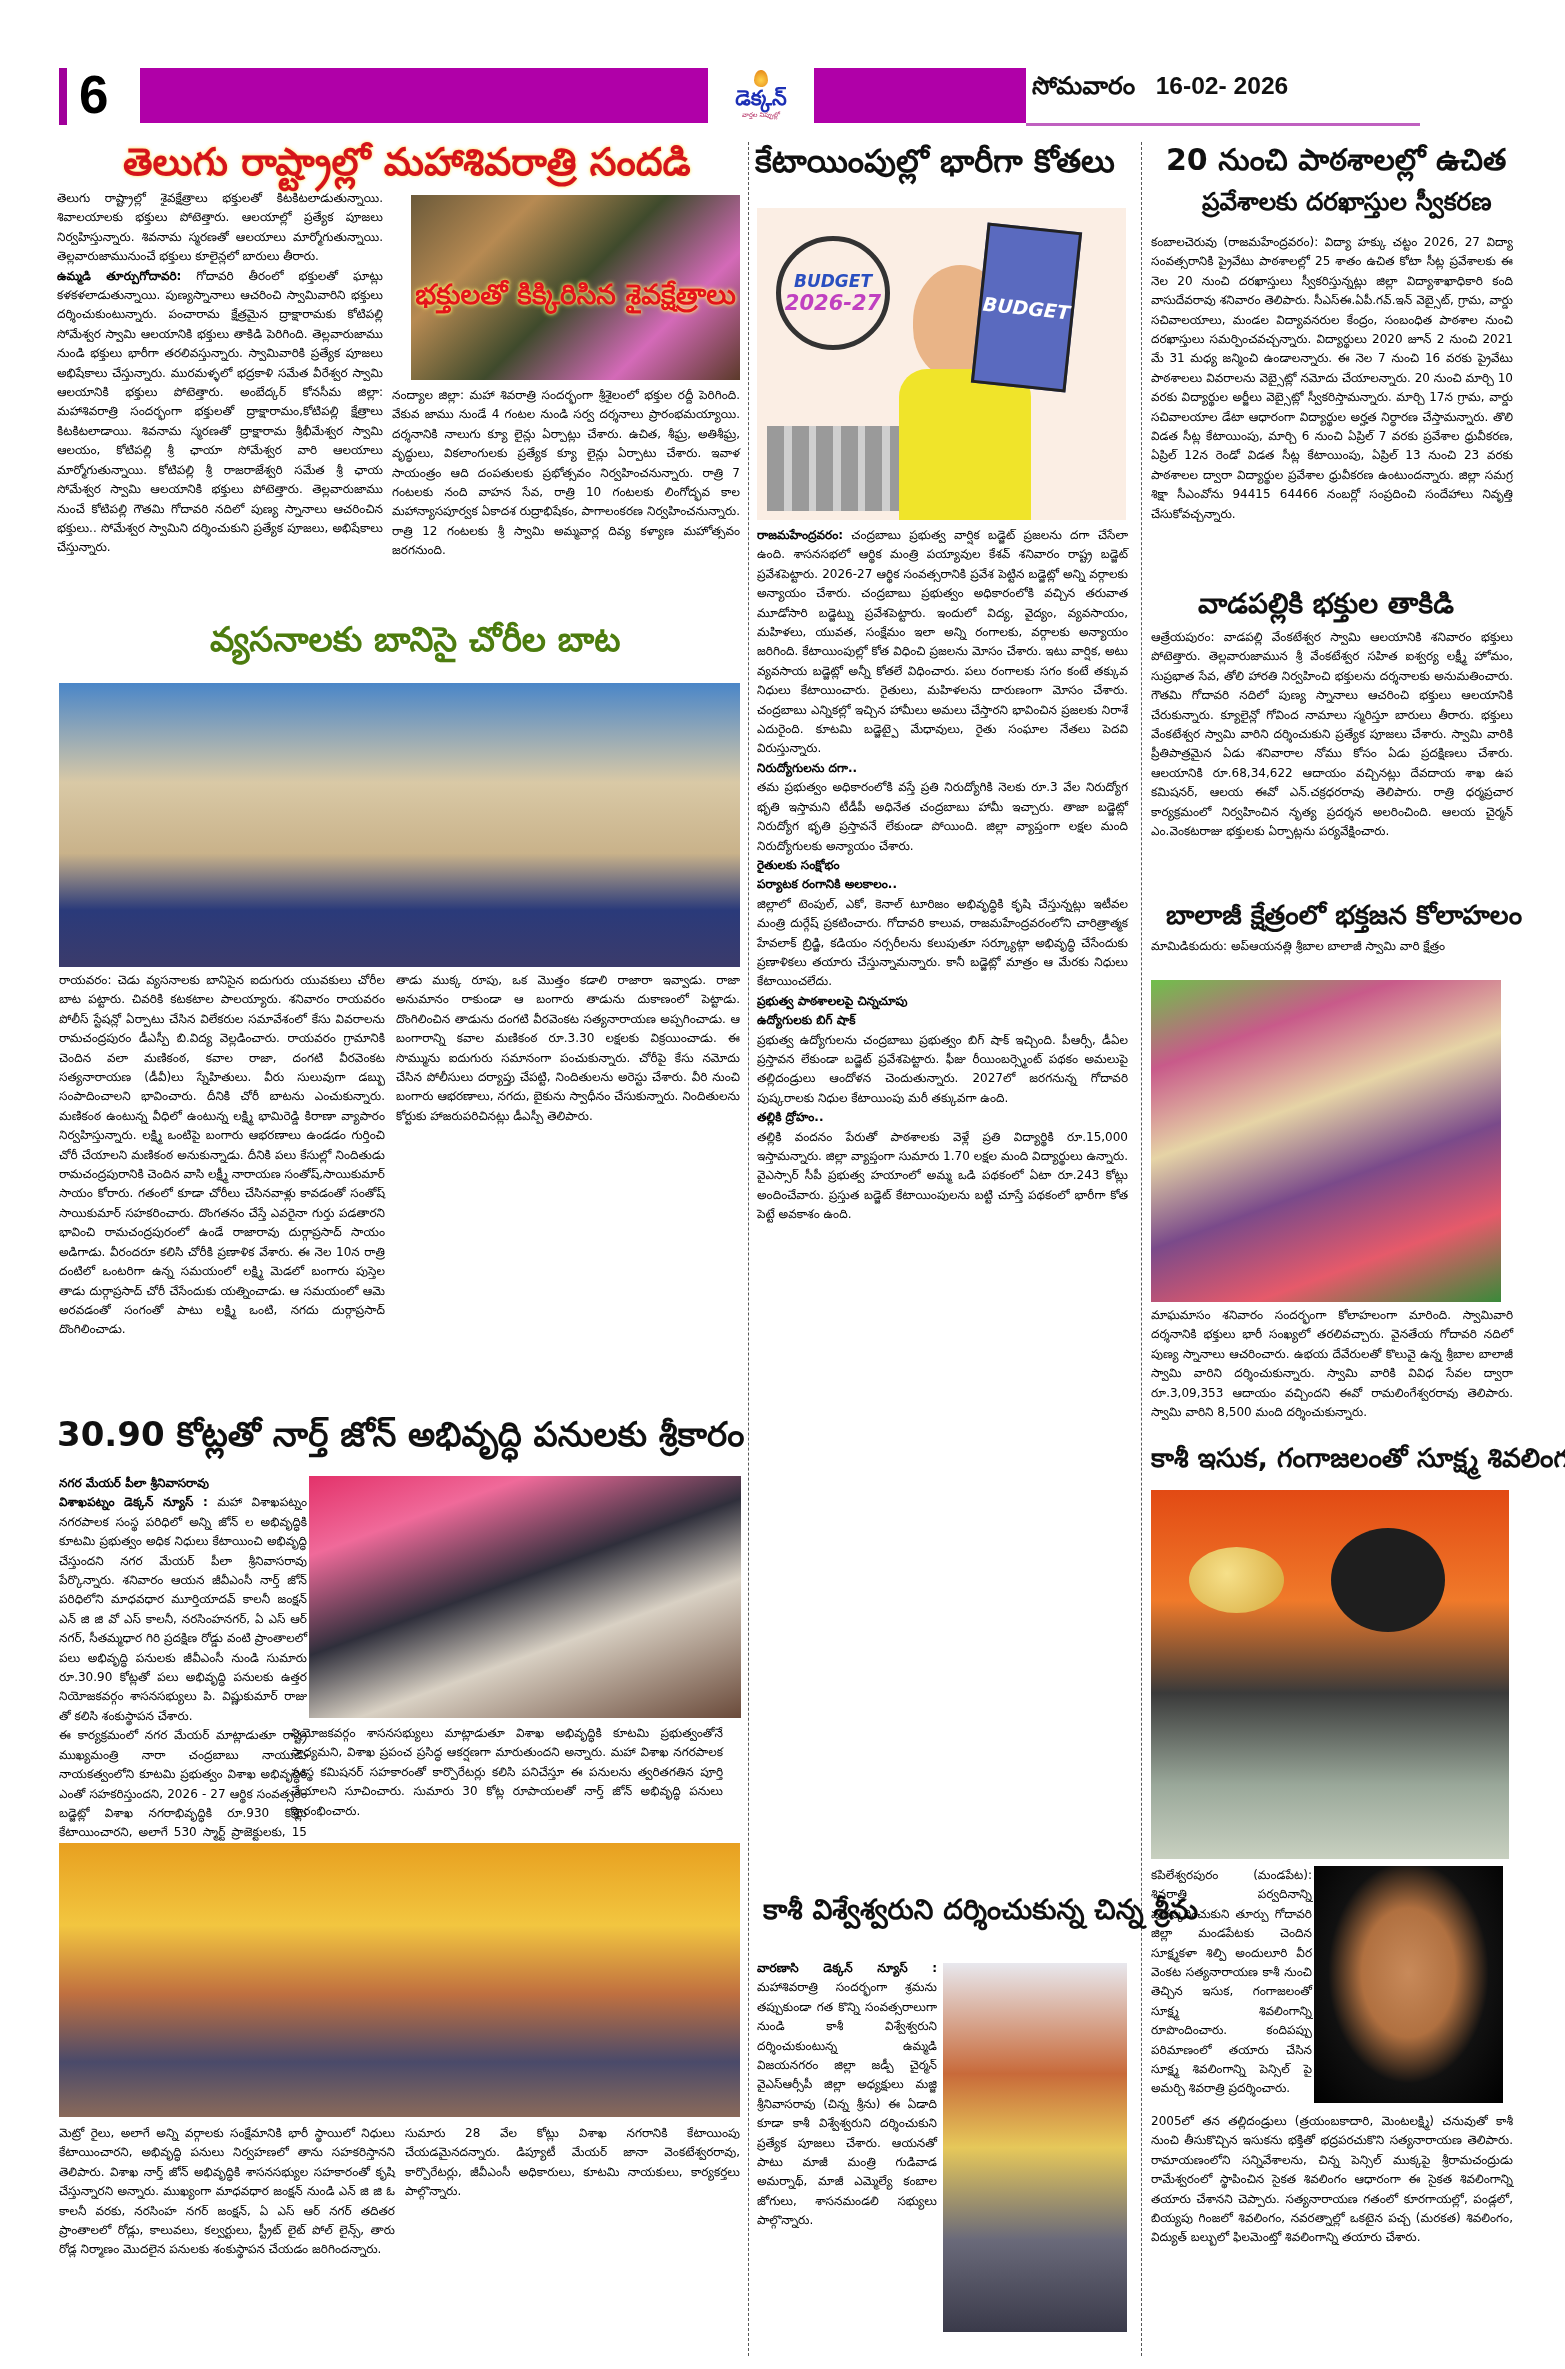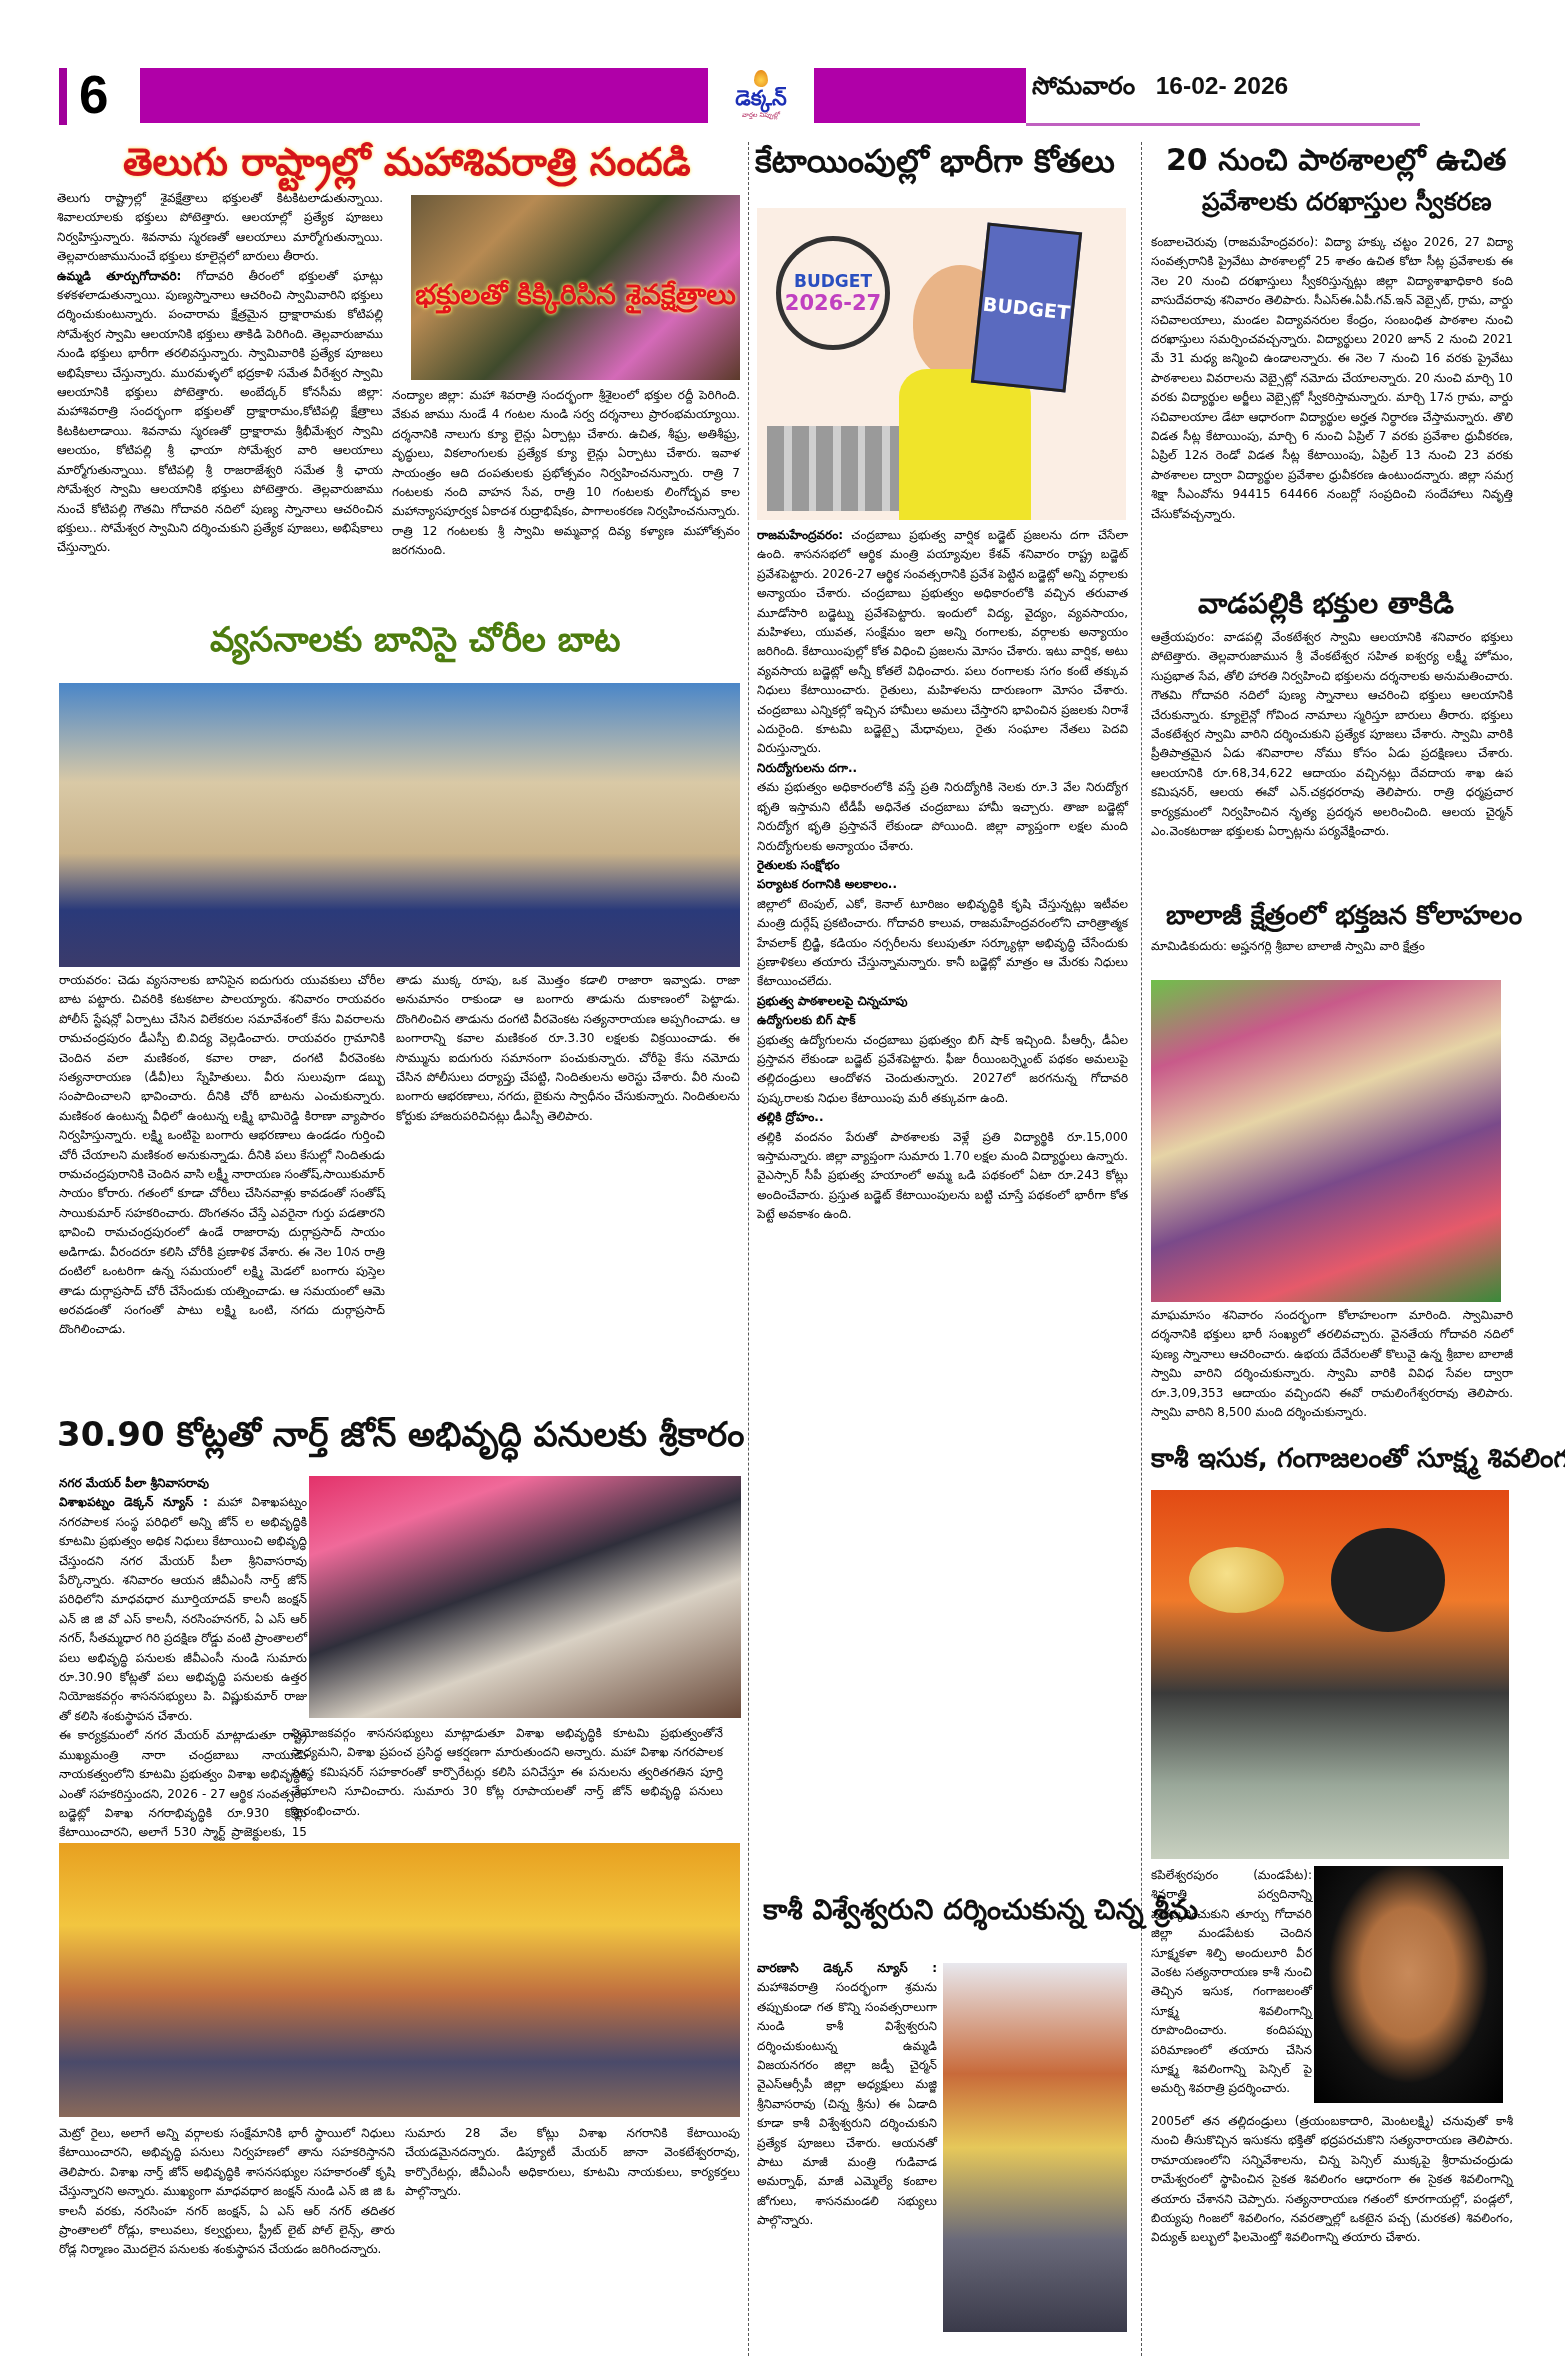--- a/index.html
+++ b/index.html
@@ -84,21 +84,21 @@
 </div>
 <div class="abs photo" style="left:59px; top:1843px; width:681px; height:274px; background: linear-gradient(180deg,#e8a020 0%,#f2c640 30%,#c07040 55%,#4a4a6a 80%,#8a6a5a 100%);"></div>
 <div class="abs body-text" style="left:59px; top:2124px; width:336px;">
   <p>మెట్రో రైలు, అలాగే అన్ని వర్గాలకు సంక్షేమానికి భారీ స్థాయిలో నిధులు కేటాయించారని, అభివృద్ధి పనులు నిర్వహణలో తాను సహకరిస్తానని తెలిపారు. విశాఖ నార్త్ జోన్ అభివృద్ధికి శాసనసభ్యుల సహకారంతో కృషి చేస్తున్నారని అన్నారు. ముఖ్యంగా మాధవధార జంక్షన్ నుండి ఎన్ జి జి ఓ కాలనీ వరకు, నరసింహ నగర్ జంక్షన్, ఏ ఎస్ ఆర్ నగర్ తదితర ప్రాంతాలలో రోడ్లు, కాలువలు, కల్వర్టులు, స్ట్రీట్ లైట్ పోల్ లైన్స్, తారు రోడ్ల నిర్మాణం మొదలైన పనులకు శంకుస్థాపన చేయడం జరిగిందన్నారు.</p>
 </div>
 <div class="abs body-text" style="left:405px; top:2124px; width:335px;">
   <p>సుమారు 28 వేల కోట్లు విశాఖ నగరానికి కేటాయింపు చేయడమైనదన్నారు. డిప్యూటీ మేయర్ జానా వెంకటేశ్వరరావు, కార్పొరేటర్లు, జీవీఎంసీ అధికారులు, కూటమి నాయకులు, కార్యకర్తలు పాల్గొన్నారు.</p>
 </div>
 
 <div class="abs hl hl-black" style="left:755px; top:142px;">కేటాయింపుల్లో భారీగా కోతలు</div>
-<div class="abs photo" style="left:757px; top:208px; width:369px; height:312px; background:#fbeee4;">
+<div class="abs photo" style="left:757px; top:208px; width:369px; height:312px; background:#fbeee4;font-style:italic;">
   <div style="position:absolute; left:19px; top:28px; width:114px; height:114px; border-radius:50%; border:5.7px solid #333; display:flex; flex-direction:column; align-items:center; justify-content:center;">
     <div style="color:#2a4fc0; font-weight:bold; font-size:17px;">BUDGET</div>
     <div style="color:#c040c0; font-weight:bold; font-size:21px;">2026-27</div>
   </div>
   <div style="position:absolute; left:156px; top:57px; width:95px; height:114px; border-radius:50% 50% 45% 45%; background:#e9b487;"></div>
   <div style="position:absolute; left:142px; top:161px; width:132px; height:151px; background:#f0e42a; border-radius:28px 28px 0 0;"></div>
   <div style="position:absolute; left:222px; top:19px; width:95px; height:161px; background:#5a6abf; border:3.8px solid #222; transform:rotate(6deg); display:flex; align-items:center; justify-content:center;">
     <span style="color:#fff; font-weight:bold; font-size:19px;">BUDGET</span>
   </div>
   <div style="position:absolute; left:9.5px; top:218px; width:132px; height:85px; background: repeating-linear-gradient(90deg,#9a9a9a 0 17px,#cfcfcf 17px 24.6px);"></div>
@@ -129,21 +129,21 @@
   <p>కంబాలచెరువు (రాజమహేంద్రవరం): విద్యా హక్కు చట్టం 2026, 27 విద్యా సంవత్సరానికి ప్రైవేటు పాఠశాలల్లో 25 శాతం ఉచిత కోటా సీట్ల ప్రవేశాలకు ఈ నెల 20 నుంచి దరఖాస్తులు స్వీకరిస్తున్నట్లు జిల్లా విద్యాశాఖాధికారి కంది వాసుదేవరావు శనివారం తెలిపారు. సీఎస్ఈ.ఏపీ.గవ్.ఇన్ వెబ్సైట్, గ్రామ, వార్డు సచివాలయాలు, మండల విద్యావనరుల కేంద్రం, సంబంధిత పాఠశాల నుంచి దరఖాస్తులు సమర్పించవచ్చన్నారు. విద్యార్థులు 2020 జూన్ 2 నుంచి 2021 మే 31 మధ్య జన్మించి ఉండాలన్నారు. ఈ నెల 7 నుంచి 16 వరకు ప్రైవేటు పాఠశాలలు వివరాలను వెబ్సైట్లో నమోదు చేయాలన్నారు. 20 నుంచి మార్చి 10 వరకు విద్యార్థుల అర్జీలు వెబ్సైట్లో స్వీకరిస్తామన్నారు. మార్చి 17న గ్రామ, వార్డు సచివాలయాల డేటా ఆధారంగా విద్యార్థుల అర్హత నిర్ధారణ చేస్తామన్నారు. తొలి విడత సీట్ల కేటాయింపు, మార్చి 6 నుంచి ఏప్రిల్ 7 వరకు ప్రవేశాల ధ్రువీకరణ, ఏప్రిల్ 12న రెండో విడత సీట్ల కేటాయింపు, ఏప్రిల్ 13 నుంచి 23 వరకు పాఠశాలల ద్వారా విద్యార్థుల ప్రవేశాల ధ్రువీకరణ ఉంటుందన్నారు. జిల్లా సమగ్ర శిక్షా సీఎంవోను 94415 64466 నంబర్లో సంప్రదించి సందేహాలు నివృత్తి చేసుకోవచ్చన్నారు.</p>
 </div>
 
 <div class="abs hl hl-black" style="left:1198px; top:587px; font-size:28px;">వాడపల్లికి భక్తుల తాకిడి</div>
 <div class="abs body-text" style="left:1151px; top:628px; width:362px;">
   <p>ఆత్రేయపురం: వాడపల్లి వేంకటేశ్వర స్వామి ఆలయానికి శనివారం భక్తులు పోటెత్తారు. తెల్లవారుజామున శ్రీ వేంకటేశ్వర సహిత ఐశ్వర్య లక్ష్మీ హోమం, సుప్రభాత సేవ, తోలి హారతి నిర్వహించి భక్తులను దర్శనాలకు అనుమతించారు. గౌతమి గోదావరి నదిలో పుణ్య స్నానాలు ఆచరించి భక్తులు ఆలయానికి చేరుకున్నారు. క్యూలైన్లో గోవింద నామాలు స్మరిస్తూ బారులు తీరారు. భక్తులు వేంకటేశ్వర స్వామి వారిని దర్శించుకుని ప్రత్యేక పూజలు చేశారు. స్వామి వారికి ప్రీతిపాత్రమైన ఏడు శనివారాల నోము కోసం ఏడు ప్రదక్షిణలు చేశారు. ఆలయానికి రూ.68,34,622 ఆదాయం వచ్చినట్లు దేవదాయ శాఖ ఉప కమిషనర్, ఆలయ ఈవో ఎన్.చక్రధరరావు తెలిపారు. రాత్రి ధర్మప్రచార కార్యక్రమంలో నిర్వహించిన నృత్య ప్రదర్శన అలరించింది. ఆలయ చైర్మన్ ఎం.వెంకటరాజు భక్తులకు ఏర్పాట్లను పర్యవేక్షించారు.</p>
 </div>
 
 <div class="abs hl hl-black" style="left:1166px; top:899px; font-size:26.5px;">బాలాజీ క్షేత్రంలో భక్తజన కోలాహలం</div>
 <div class="abs body-text" style="left:1151px; top:937px; width:362px;">
-  <p>మామిడికుదురు: అప్హనగర్లి శ్రీబాల బాలాజీ స్వామి వారి క్షేత్రం</p>
+  <p>మామిడికుదురు: అప్ఆయనత్లి శ్రీబాల బాలాజీ స్వామి వారి క్షేత్రం</p>
 </div>
 <div class="abs photo" style="left:1151px; top:980px; width:350px; height:322px; background: linear-gradient(160deg,#6fc04a 0%,#c85a8a 20%,#e6d4a6 40%,#7a4a8a 60%,#e65a6a 80%,#3a8a3a 100%);"></div>
 <div class="abs body-text" style="left:1151px; top:1306px; width:362px;">
   <p>మాఘమాసం శనివారం సందర్భంగా కోలాహలంగా మారింది. స్వామివారి దర్శనానికి భక్తులు భారీ సంఖ్యలో తరలివచ్చారు. వైనతేయ గోదావరి నదిలో పుణ్య స్నానాలు ఆచరించారు. ఉభయ దేవేరులతో కొలువై ఉన్న శ్రీబాల బాలాజీ స్వామి వారిని దర్శించుకున్నారు. స్వామి వారికి వివిధ సేవల ద్వారా రూ.3,09,353 ఆదాయం వచ్చిందని ఈవో రామలింగేశ్వరరావు తెలిపారు. స్వామి వారిని 8,500 మంది దర్శించుకున్నారు.</p>
 </div>
 
 <div class="abs hl hl-black" style="left:1151px; top:1442px; font-size:26.5px;">కాశీ ఇసుక, గంగాజలంతో సూక్ష్మ శివలింగం</div>
 <div class="abs photo" style="left:1151px; top:1490px; width:358px; height:369px; background: linear-gradient(180deg,#e24a14 0%,#f07a2a 30%,#3a3a3a 55%,#9aa89a 80%,#c8d0c0 100%);">
   <div style="position:absolute; left:38px; top:57px; width:95px; height:66px; border-radius:50%; background:radial-gradient(circle at 40% 40%,#f6e08a,#d6a83a);"></div>
   <div style="position:absolute; left:180px; top:38px; width:114px; height:104px; border-radius:50%; background:#1e1e1e;"></div>

